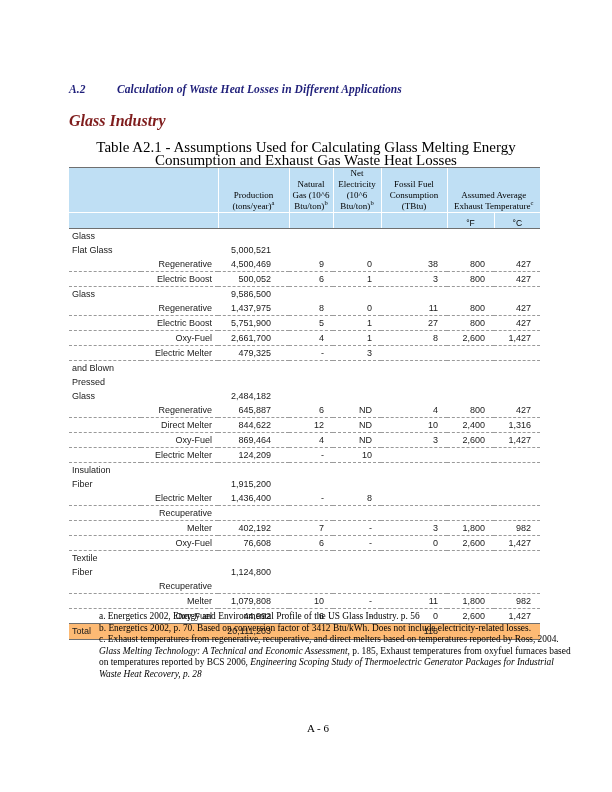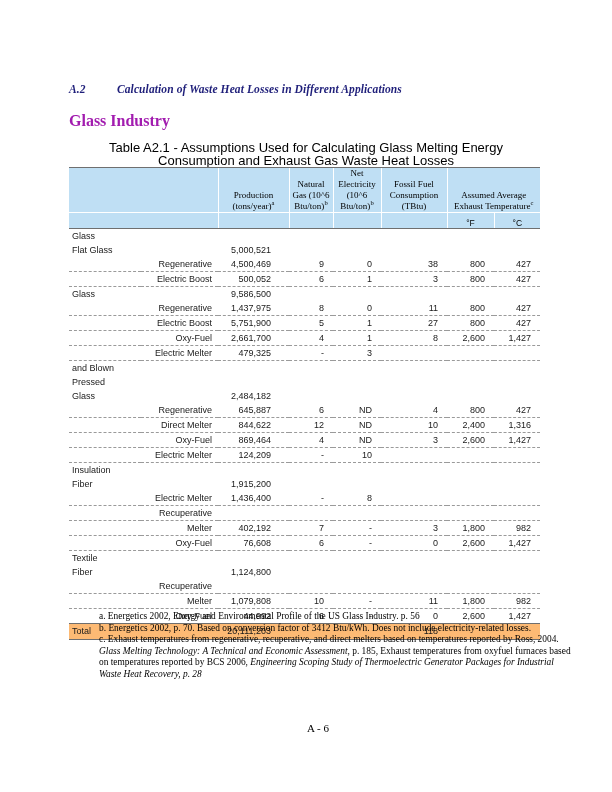--- a/index.html
+++ b/index.html
@@ -40,32 +40,33 @@
     width: 48px;
   }
 
   .subject-heading {
     position: absolute;
     left: 69px;
     top: 112px;
     font-family: "Liberation Serif", serif;
     font-weight: bold;
     font-size: 16px;
-    color: #a21caf;
+    color: #7f1d1d;
     white-space: nowrap;
+    font-style: italic;
   }
 
   .table-caption {
     position: absolute;
     left: 72px;
     top: 141px;
     width: 468px;
     text-align: center;
-    font-family: Liberation Sans, sans-serif;
-    font-size: 13px;
+    font-family: Liberation Serif, serif;
+    font-size: 15px;
     line-height: 13px;
     color: #000000;
   }
 
   
   .table-wrap {
     position: absolute;
     left: 69px;
     top: 167px;
     width: 471px;

